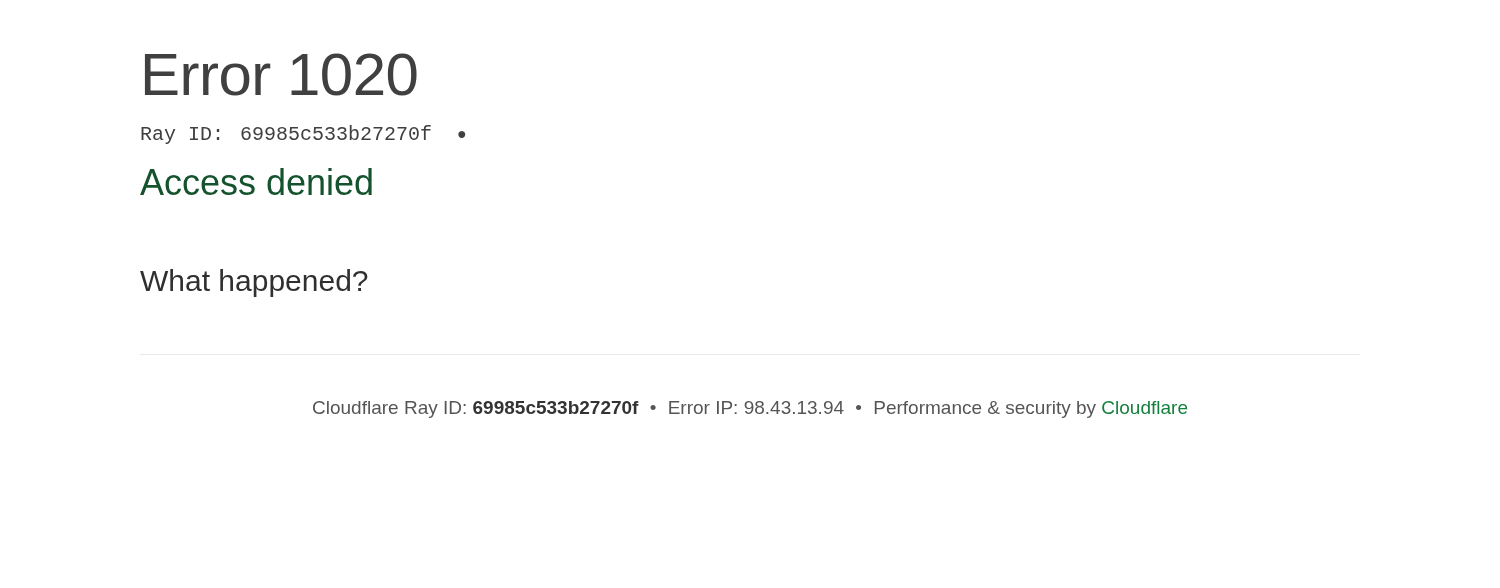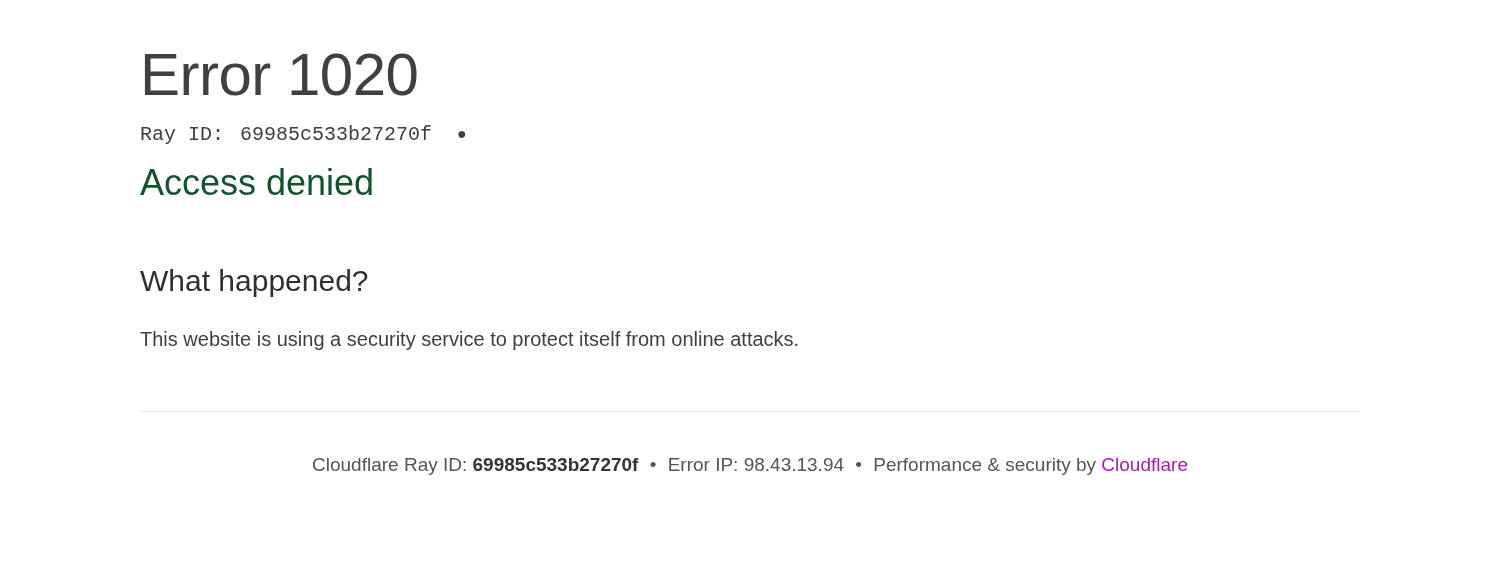--- a/index.html
+++ b/index.html
@@ -75,41 +75,40 @@
     }
     .footer .sep {
       margin: 0 6px;
       color: #555555;
     }
     .footer .strong {
       font-weight: 600;
       color: #333333;
     }
     .footer a {
-      color: #a21caf;
+      color: #15803d;
       text-decoration: none;
     }
   </style>
 </head>
 <body>
 
 <div class="header-line">
   <h1 class="error-title">Error 1020</h1>
   <span class="ray-info">
     <span>Ray ID: </span>
       <span>69985c533b27270f</span>
     <span class="bullet">●</span>
   </span>
 </div>
 
 <h2 class="subtitle">Access denied</h2>
 
 <div class="section">
   <h2>What happened?</h2>
-  <p>This website is using a security service to protect itself from online attacks.</p>
 </div>
 
 <hr class="divider">
 
 <div class="footer">
   <span>Cloudflare Ray ID: </span><span class="strong">69985c533b27270f</span>
   <span class="sep">•</span>
   <span>Error IP: </span><span>98.43.13.94</span>
   <span class="sep">•</span>
   <span>Performance &amp; security by </span><a href="#">Cloudflare</a>

